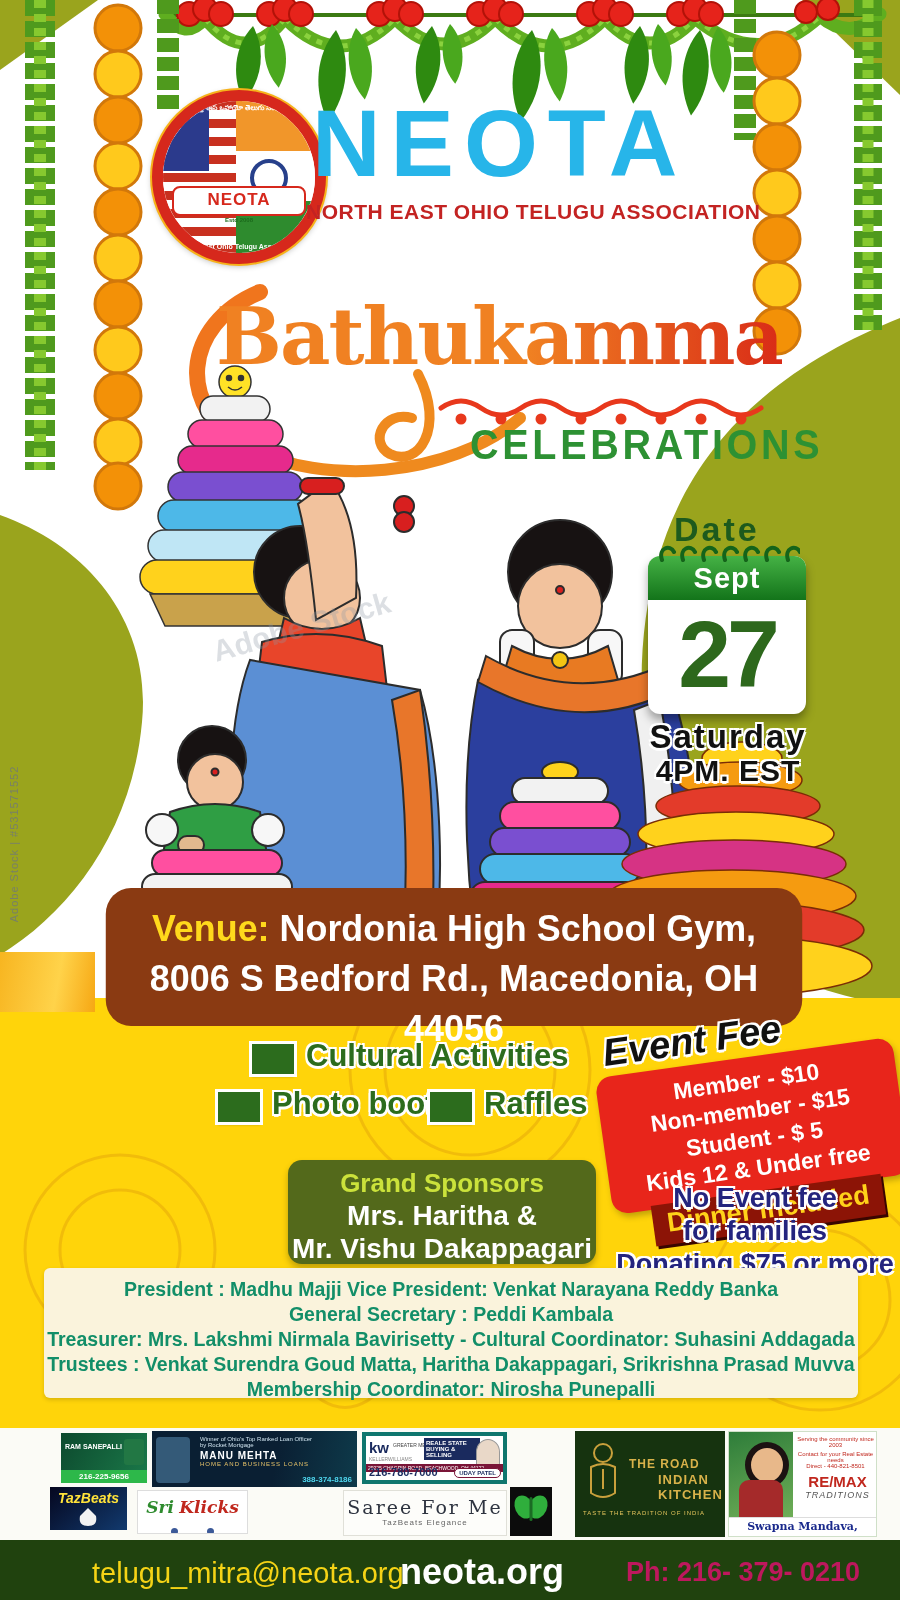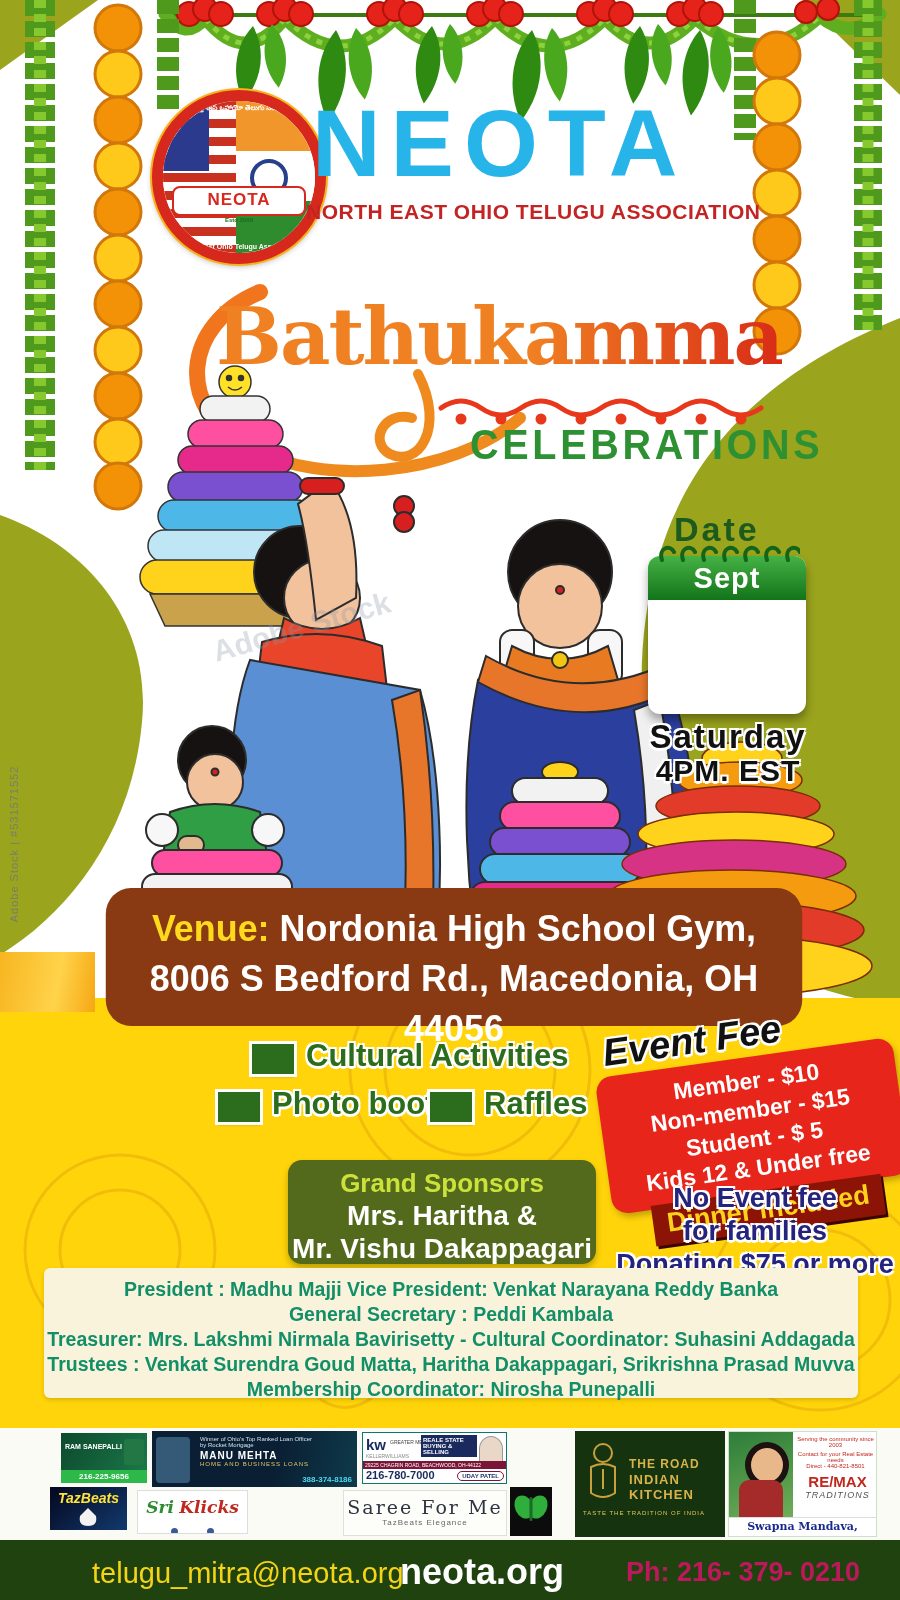--- a/index.html
+++ b/index.html
@@ -331,20 +331,21 @@
         <path d="M8,18 C4,6 16,2 20,10"></path>
           <path d="M29,18 C25,6 37,2 41,10"></path>
         <path d="M50,18 C46,6 58,2 62,10"></path>
           <path d="M71,18 C67,6 79,2 83,10"></path>
         <path d="M92,18 C88,6 100,2 104,10"></path>
           <path d="M113,18 C109,6 121,2 125,10"></path>
         <path d="M134,18 C130,6 142,2 146,10"></path>
       </g>
     </svg>
     <div class="cal-top">Sept</div>
+    <div class="cal-day">27</div>
   </div>
   <div class="abs blk ow" style="left:640px;top:718px;width:176px;text-align:center;font-size:33px;letter-spacing:2px;">Saturday</div>
   <div class="abs blk ow" style="left:640px;top:754px;width:176px;text-align:center;font-size:30px;letter-spacing:1px;">4PM. EST</div>
 
   <div class="abs venue" style="left:95px;top:888px;">
     <div><span class="vl">Venue:</span>
       <span>Nordonia High School Gym,</span></div>
     <div>8006 S Bedford Rd., Macedonia, OH 44056</div>
   </div>
 
@@ -402,21 +403,21 @@
 
     <div class="bnr" style="left:152px;top:3px;width:205px;height:56px;background:linear-gradient(100deg,#0a1f33 60%,#0e3a4a);color:#fff;">
       <div class="abs" style="left:4px;top:6px;width:34px;height:46px;background:#345a78;border-radius:4px;"></div>
       <div class="t6" style="margin:5px 4px 0 48px;color:#cfe3ef;">Winner of Ohio's Top Ranked Loan Officer</div>
       <div class="t6" style="margin:0 4px 0 48px;color:#cfe3ef;">by Rocket Mortgage</div>
       <div style="font-size:10px;font-weight:800;margin:2px 0 0 48px;letter-spacing:1px;">MANU MEHTA</div>
       <div class="t6" style="margin-left:48px;color:#e9c46a;letter-spacing:1px;">HOME AND BUSINESS LOANS</div>
       <div class="abs t8" style="right:5px;bottom:3px;color:#4fd8f0;font-weight:800;">388-374-8186</div>
     </div>
 
-    <div class="bnr" style="left:362px;top:4px;width:145px;height:52px;background:#fff;border:1px solid #0f766e;">
+    <div class="bnr" style="left:362px;top:4px;width:145px;height:52px;background:#fff;border:4px solid #0f766e;">
       <div class="abs" style="left:3px;top:3px;font-weight:800;color:#1a2a5e;font-size:15px;">
         <span>kw</span></div>
       <div class="abs t5" style="left:27px;top:6px;color:#444;">GREATER METROPOLITAN</div>
       <div class="abs t5" style="left:3px;top:20px;color:#888;">KELLERWILLIAMS</div>
       <div class="abs t6" style="left:58px;top:2px;width:52px;background:#1a2a5e;color:#fff;font-weight:700;padding:2px;">REALE STATE BUYING &amp; SELLING</div>
       <div class="abs" style="right:3px;top:3px;width:22px;height:24px;background:#e9d8c8;border-radius:50% 50% 0 0;border:1px solid #999;"></div>
       <div class="abs t5" style="left:0;right:0;top:28px;background:#7a1538;color:#fff;padding:1px 2px;">29225 CHAGRIN ROAD, BEACHWOOD, OH-44122</div>
       <div class="abs" style="left:3px;bottom:2px;font-size:11px;font-weight:800;color:#1a2a5e;">216-780-7000</div>
       <div class="abs t6" style="right:2px;bottom:2px;background:#fff;border:1px solid #7a1538;border-radius:8px;color:#1a2a5e;font-weight:800;padding:1px 4px;">UDAY PATEL</div>
     </div>
@@ -454,21 +455,21 @@
 
     <div class="bnr" style="left:575px;top:3px;width:150px;height:106px;background:#16330f;color:#d8b24a;">
       <svg class="abs" style="left:6px;top:8px;" width="44" height="70" viewBox="0 0 44 70">
         <g fill="none" stroke="#c9a03c" stroke-width="2">
           <circle cx="22" cy="14" r="9"></circle>
             <path d="M10,28 Q22,22 34,28 L34,54 Q22,62 10,54 Z"></path>
           <path d="M22,30 L22,50"></path>
         </g>
       </svg>
       <div style="font-size:12px;font-weight:800;margin:26px 4px 0 54px;letter-spacing:1px;">THE ROAD</div>
-      <div style="font-size:13px;font-weight:800;margin:1px 4px 0 54px;letter-spacing:1px;">INDIAN KITCHEN</div>
+      <div style="font-size:13px;font-weight:800;margin:1px 4px 0 83px;letter-spacing:1px;">INDIAN KITCHEN</div>
       <div class="t6" style="margin:8px 2px 0 8px;letter-spacing:1px;color:#e3c45c;">TASTE THE TRADITION OF INDIA</div>
     </div>
 
     <div class="bnr" style="left:728px;top:3px;width:149px;height:106px;background:#fff;border:1px solid #cfe0c8;">
       <div class="abs" style="left:0;top:0;width:64px;height:86px;background:linear-gradient(160deg,#2e7d3a,#6fae57);">
         <div class="abs" style="left:16px;top:10px;width:32px;height:34px;border-radius:50%;background:#e8b88a;border:6px solid #1c1212;"></div>
         <div class="abs" style="left:10px;top:48px;width:44px;height:38px;border-radius:10px 10px 0 0;background:#a52a2a;"></div>
       </div>
       <div class="t6" style="margin:4px 2px 0 68px;color:#c0271d;text-align:center;">Serving the community since 2003</div>
       <div class="t6" style="margin:3px 2px 0 68px;color:#c0271d;text-align:center;">Contact for your Real Estate needs</div>

